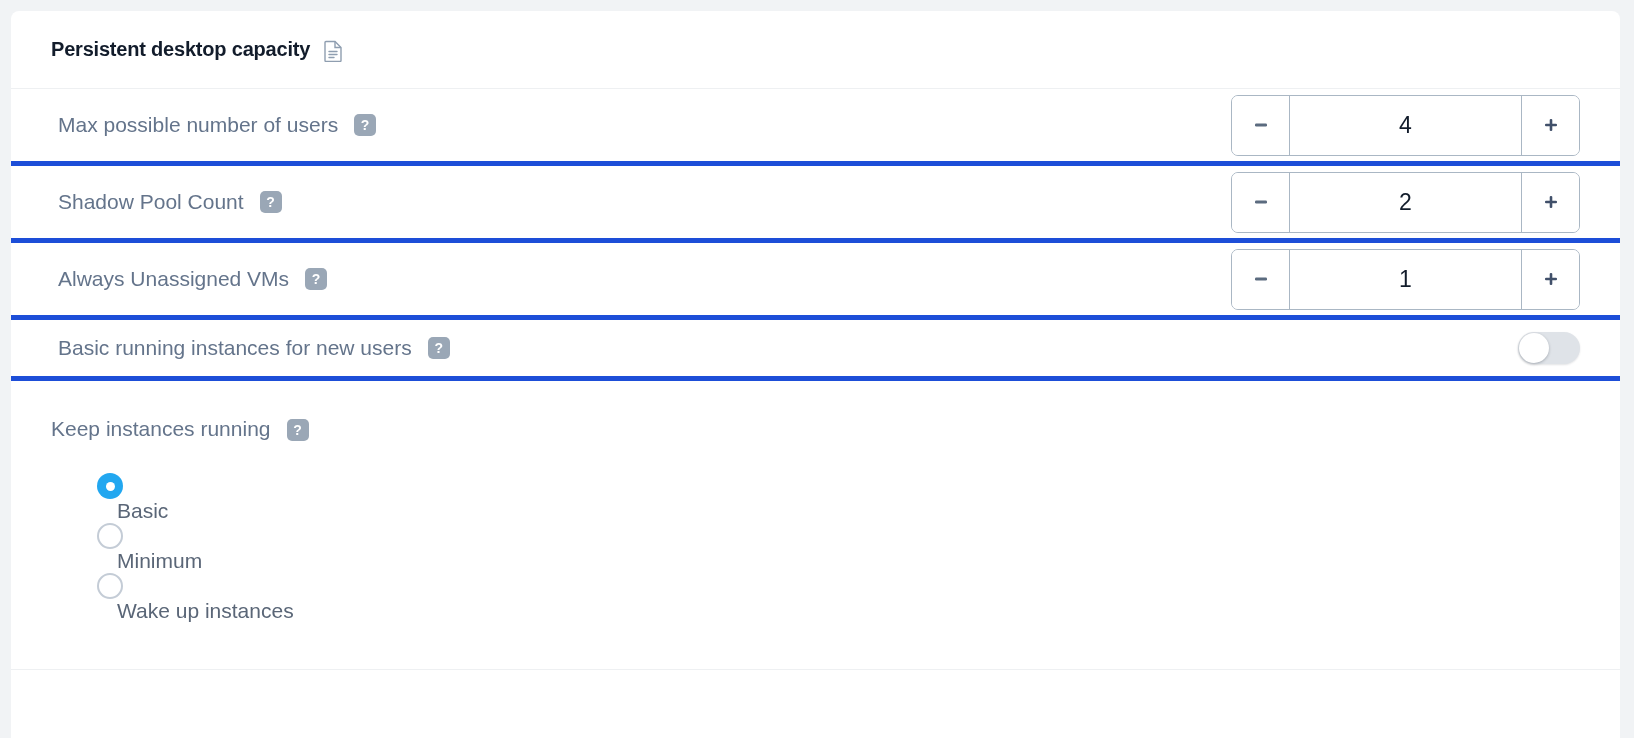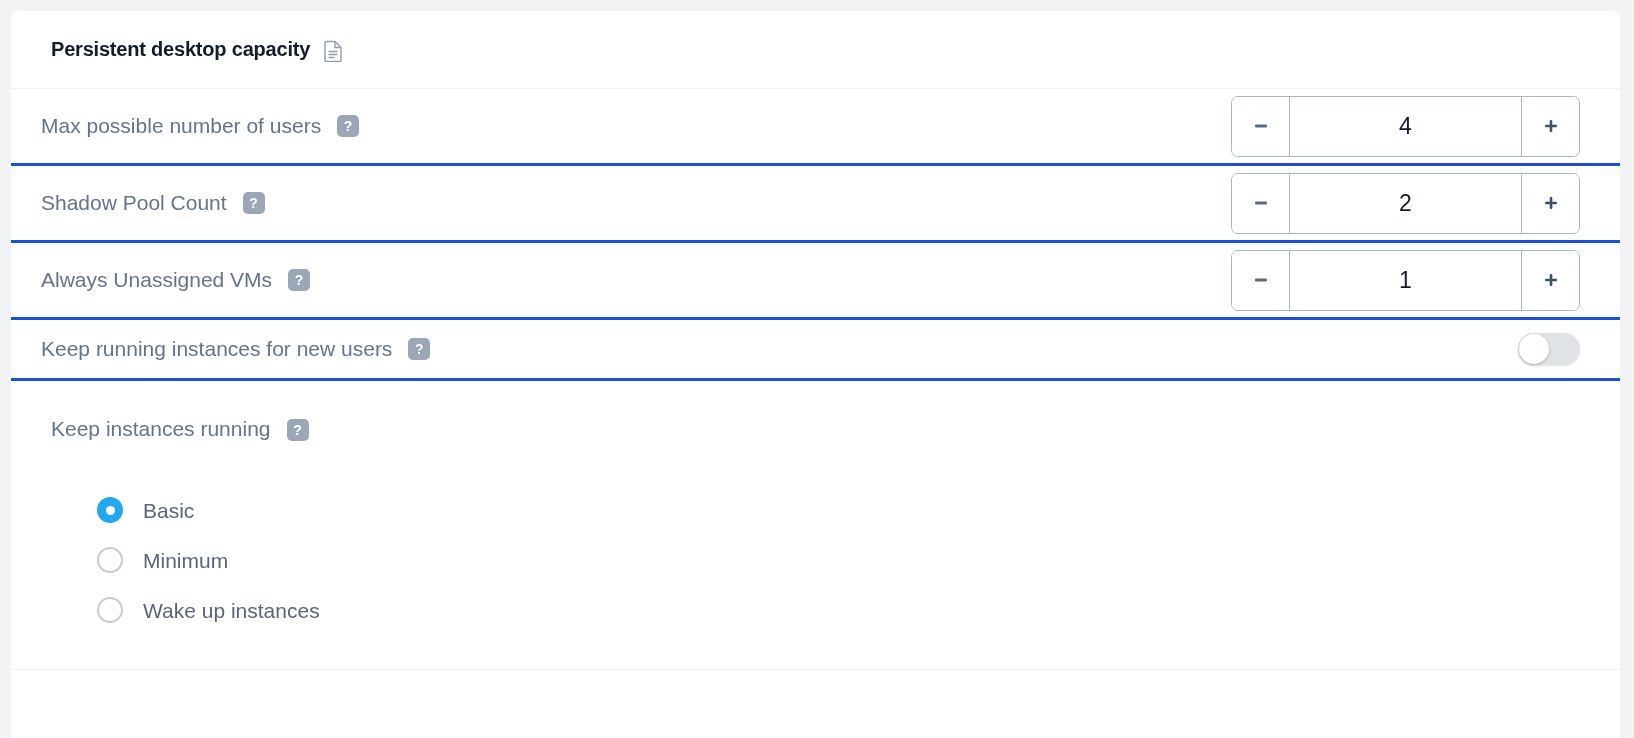--- a/index.html
+++ b/index.html
@@ -43,22 +43,22 @@
     align-items: center;
     position: relative;
     top: 1px;
   }
 
   
   .row {
     display: flex;
     align-items: center;
     justify-content: space-between;
-    padding: 0 40px 0 30px;
-    border-bottom: 3px solid #1d4ed8;
+    padding: 0 40px 0 47px;
+    border-bottom: 5px solid #1d4ed8;
     text-align: right;
   }
   .row-stepper { height: 77px; }
   .row-toggle  { height: 61px; }
 
   .row-label {
     display: flex;
     align-items: center;
     font-size: 21px;
     color: #64748b;
@@ -145,23 +145,24 @@
   .radio-section-label {
     display: flex;
     align-items: flex-end;
     font-size: 21px;
     color: #64748b;
     margin-bottom: 32px;
   }
   .radio-list { padding-left: 46px; }
   .radio-item {
     display: flex;
-    align-items: flex-end;
+    align-items: flex-start;
     height: 50px;
     cursor: pointer;
+    flex-direction: column;
   }
   .radio-mark {
     width: 26px;
     height: 26px;
     border-radius: 50%;
     border: 2px solid #c4ccd6;
     background: #ffffff;
     flex: none;
     display: flex;
     align-items: center;
@@ -260,21 +261,21 @@
         <svg width="22" height="22" viewBox="0 0 22 22">
           <rect x="5" y="9.7" width="12" height="2.6" rx="1.1" fill="#41506a"></rect>
           <rect x="9.7" y="5" width="2.6" height="12" rx="1.1" fill="#41506a"></rect>
         </svg>
       </div>
     </div>
   </div>
 
   <div class="row row-toggle">
     <div class="row-label">
-      <span>Keep running instances for new users</span>
+      <span>Basic running instances for new users</span>
       <span class="help-badge">?</span>
     </div>
     <div class="toggle">
       <div class="toggle-knob"></div>
     </div>
   </div>
 
   <div class="radio-section">
     <div class="radio-section-label">
       <span>Keep instances running</span>

